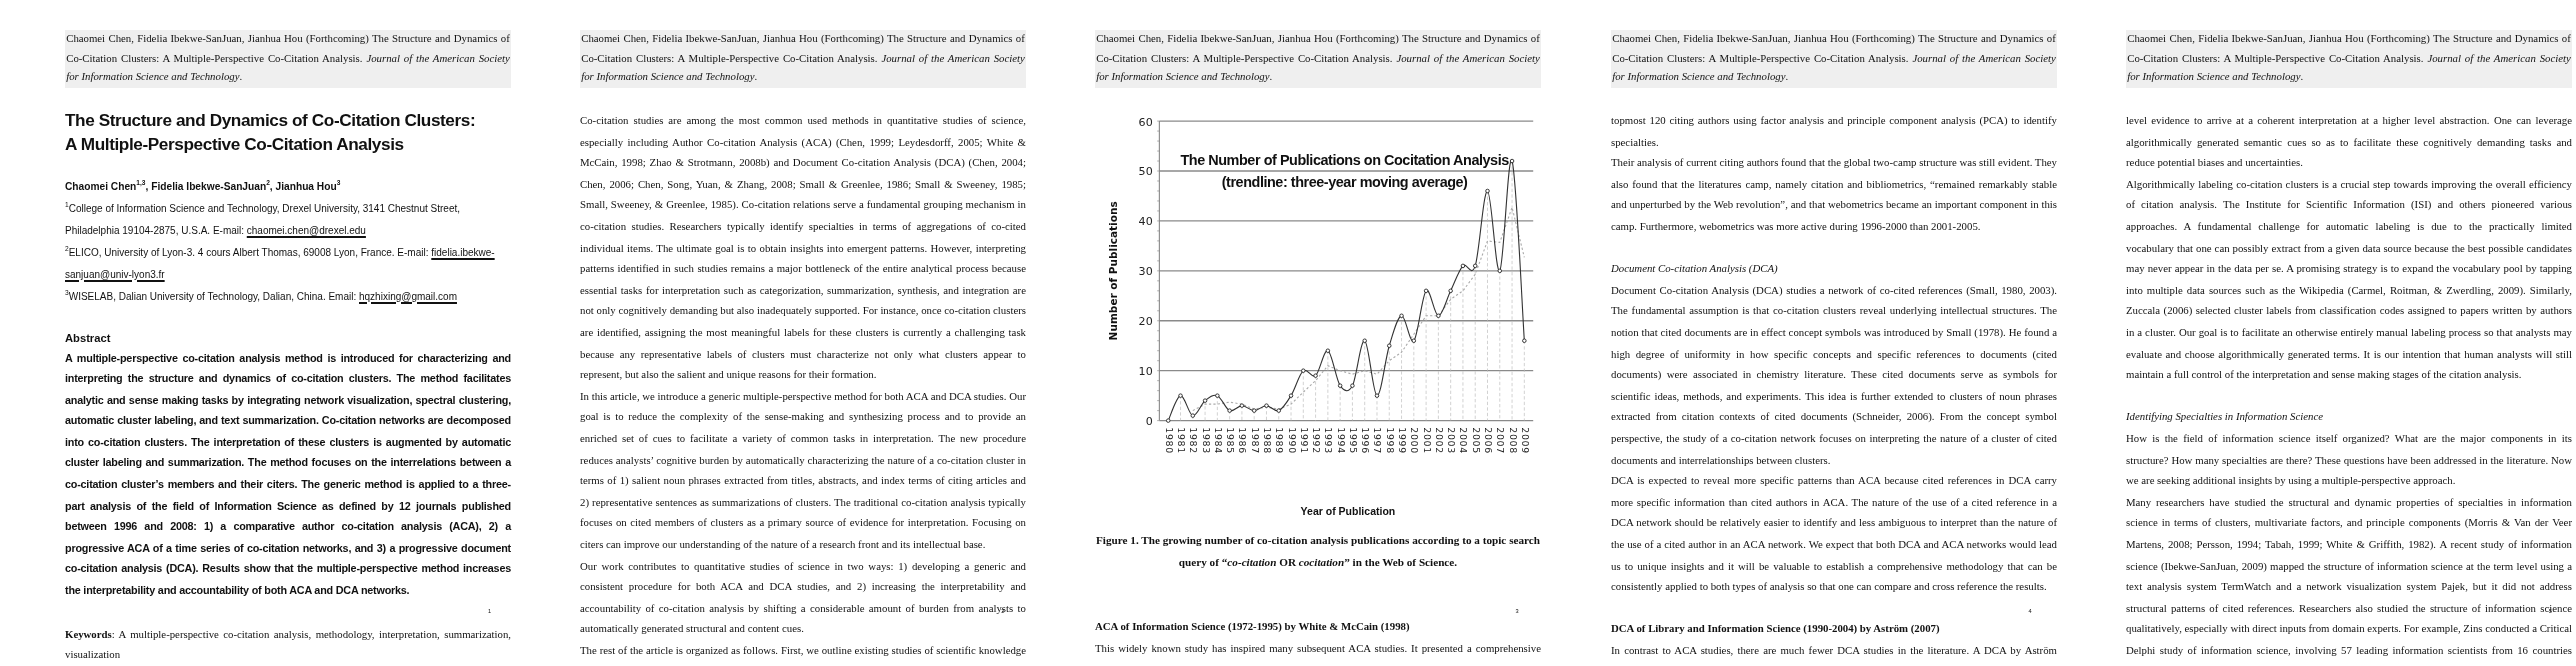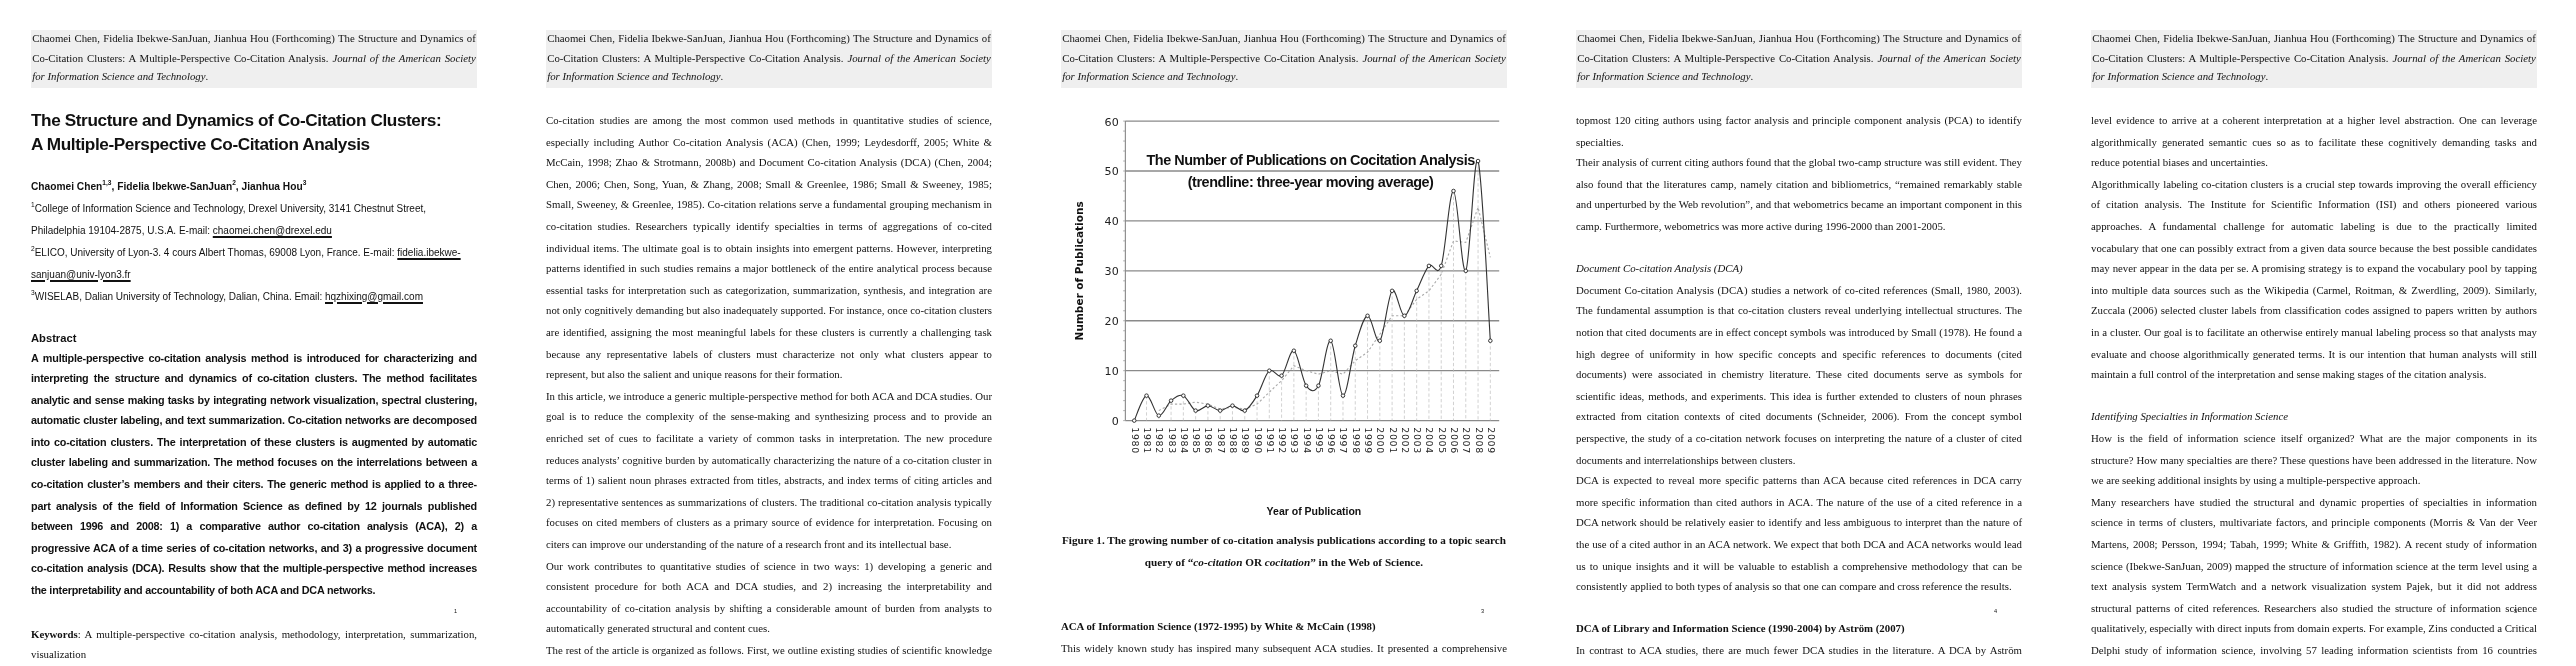--- a/index.html
+++ b/index.html
@@ -1,18 +1,18 @@
 <!DOCTYPE html>
 <html style="font-size:9px"><head>
 <meta charset="utf-8">
 <style>
   html, body { margin: 0; padding: 0; background: #ffffff; }
   body { width: 2576px; height: 667px; overflow: hidden; position: relative; font-family: "Liberation Serif", serif; color: #111; }
   .pages { display: flex; width: 2576px; height: 667px; }
-  .page { position: relative; width: 515px; height: 667px; background: #fff; box-sizing: border-box; padding: 30px 0 0 0; }
+  .page { position: relative; width: 515px; height: 667px; background: #fff; box-sizing: border-box; padding: 30px 0 0 0; margin-left: 34px; }
   
   .col { position: absolute; left: 31px; top: 30px; width: 223px; transform: scale(2.0); transform-origin: 0 0; }
   .header-box { background: #efefef; font-size: 5.4px; line-height: 9.7px; padding: 0 0.6px; text-align: justify; margin-bottom: 0; }
   .header-box i { font-style: italic; }
   .body-text { font-size: 5.4px; line-height: 10.6px; text-align: justify; margin: 0; }
   .body-text p { margin: 0; }
   .title { font-family: "Liberation Sans", sans-serif; font-weight: bold; font-size: 8.6px; line-height: 12.2px; margin: 10px 0 9px 0; letter-spacing: -0.2px; }
   .authors { font-family: "Liberation Sans", sans-serif; font-weight: bold; font-size: 5.1px; line-height: 11px; }
   .affil { font-family: "Liberation Sans", sans-serif; font-size: 5px; line-height: 11px; }
   .affil a, .fn a { color: #111; text-decoration: underline; }

